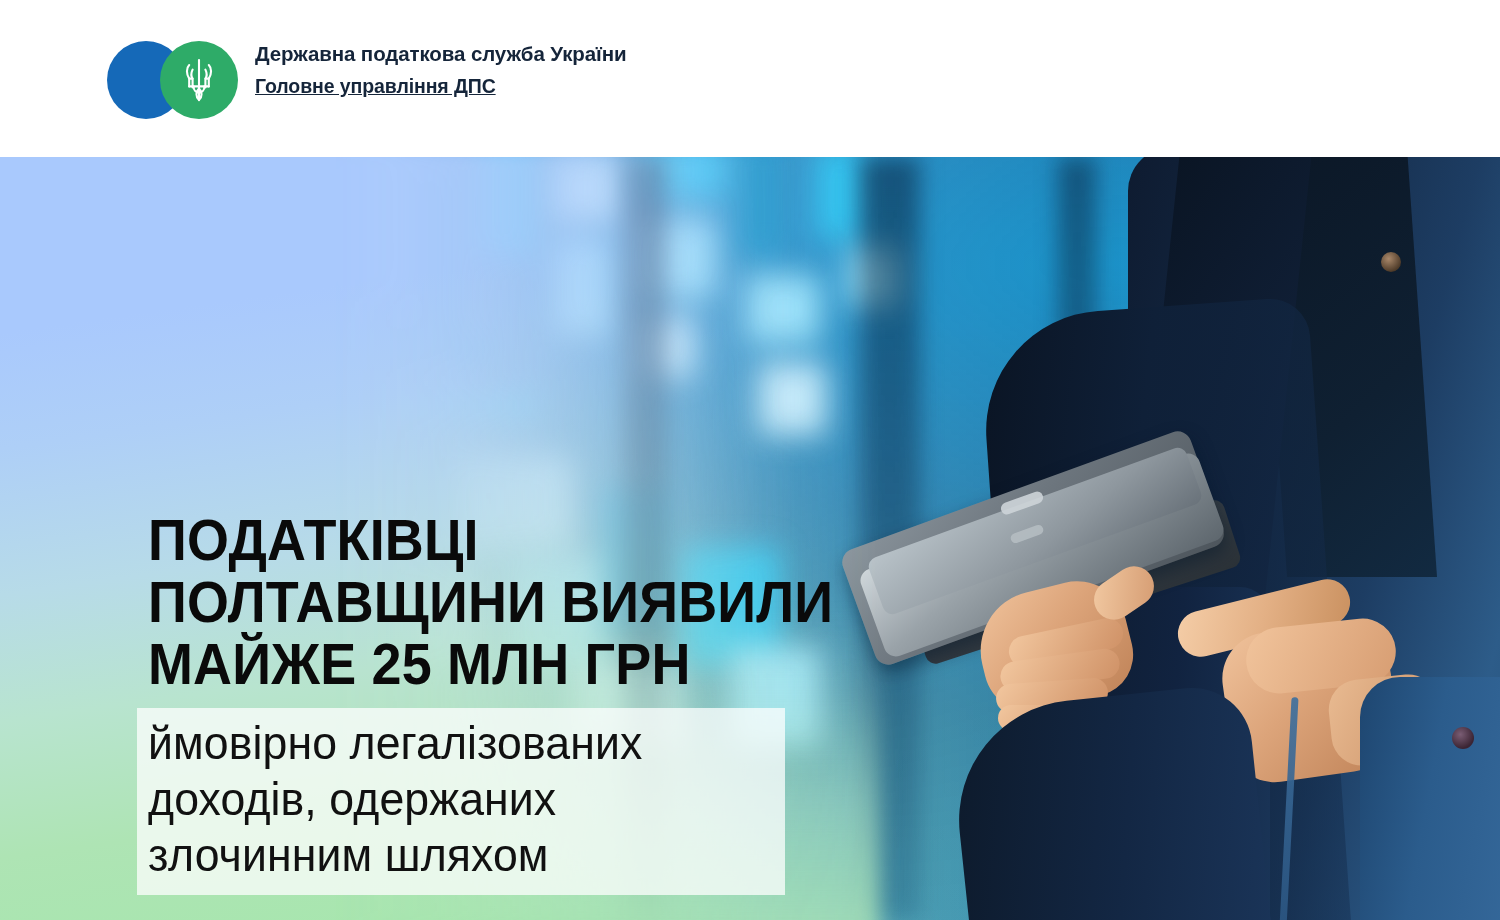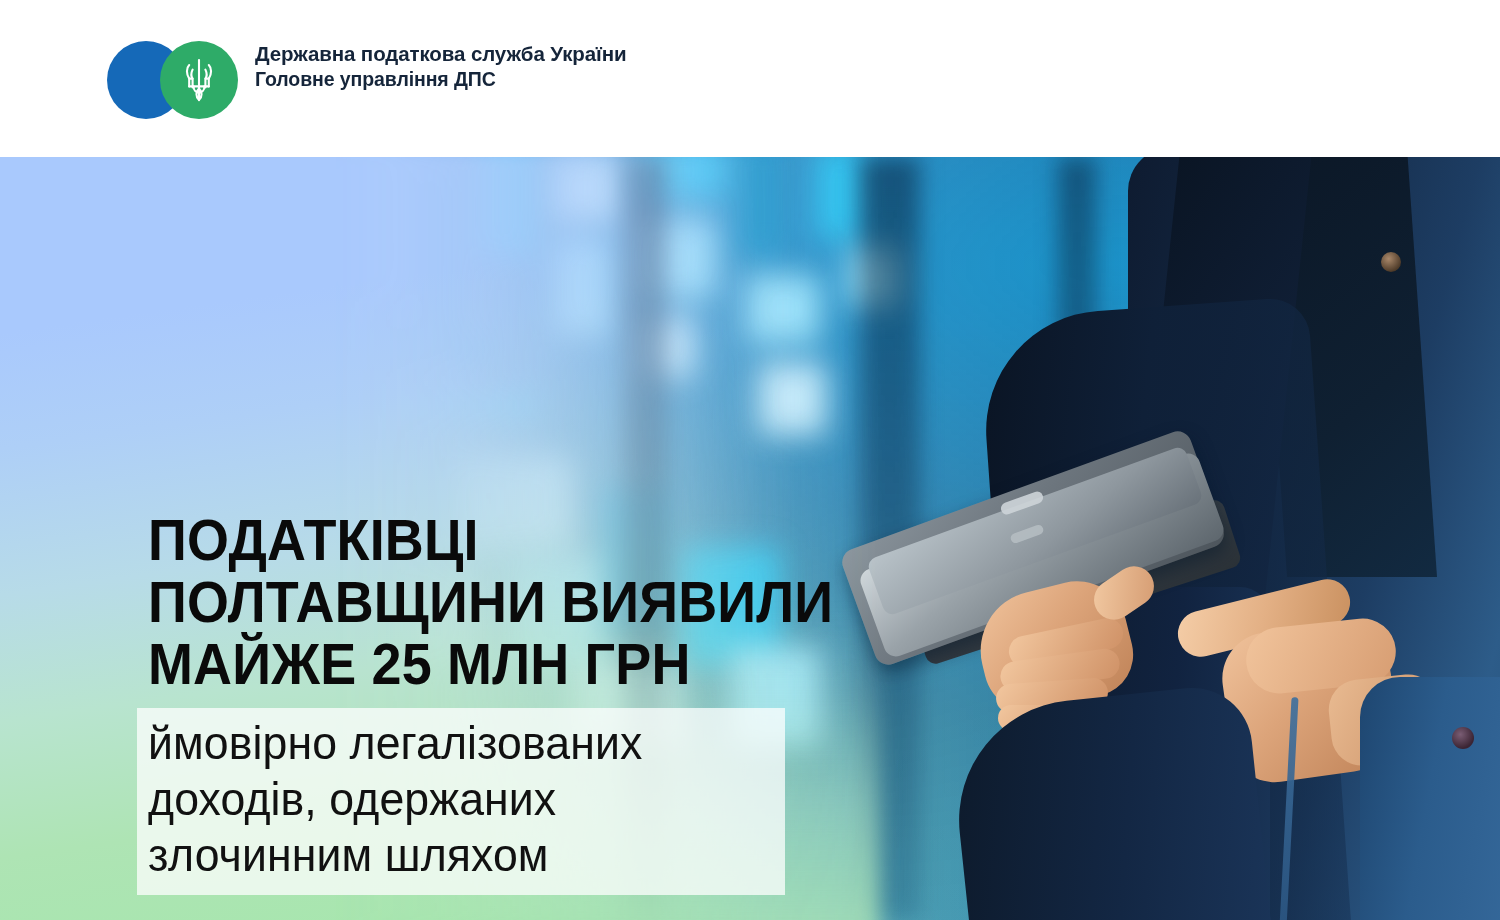--- a/index.html
+++ b/index.html
@@ -42,21 +42,21 @@
     color:#15253a;
   }
   .logo-line1{
     font-size:20.5px;font-weight:bold;letter-spacing:-0.1px;
     line-height:26px;white-space:nowrap;
   }
   .logo-line2,.logo-line3{
     font-size:19.5px;font-weight:bold;letter-spacing:-0.1px;
     line-height:25.5px;white-space:nowrap;
   }
-  .logo-line2{}
+  .logo-line2{margin-top:7px;text-decoration:underline;}
 
   
   #stage{
     position:absolute;left:0;top:157px;width:1500px;height:763px;
     overflow:hidden;
   }
   
   #grad-base{
     position:absolute;inset:0;
     background:

